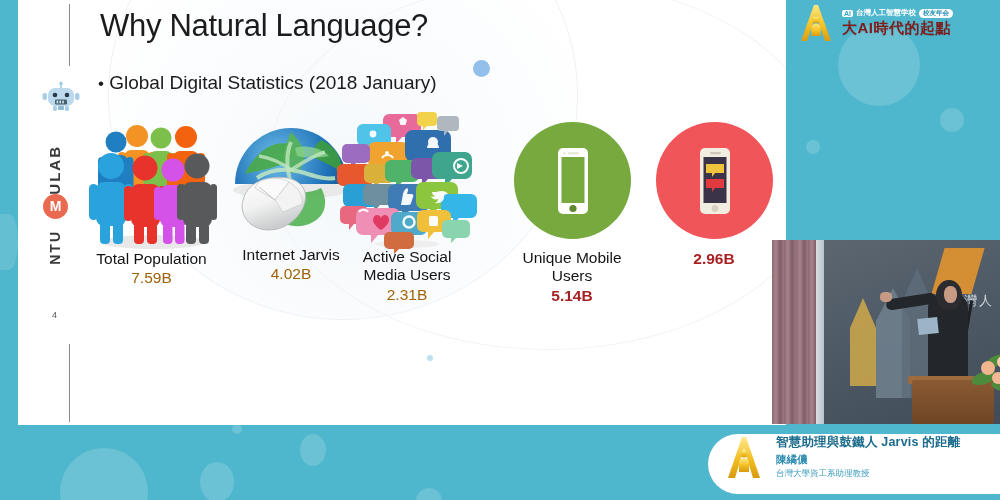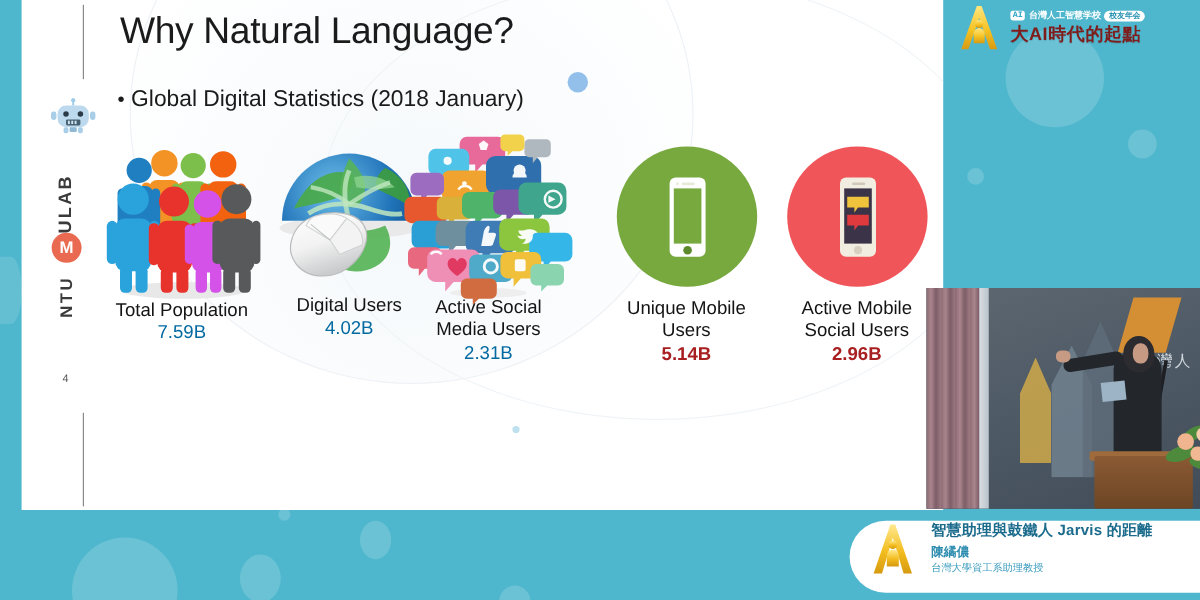--- a/index.html
+++ b/index.html
@@ -130,21 +130,21 @@
     margin: 0 auto;
   }
   .stat .label {
     font-size: 15.5px;
     color: #141414;
     line-height: 1.18;
     white-space: pre-line;
   }
   .stat .value {
     font-size: 15.5px;
-    color: #0369a1;
+    color: #a16207;
     line-height: 1.25;
   }
   .stat.red .value {
     color: #a81f21;
     font-weight: 700;
   }
 
   
   .people { width: 130px; height: 140px; }
   
@@ -183,21 +183,20 @@
     display: flex;
     align-items: center;
     padding-left: 8px;
   }
   #event-logo { width: 44px; height: 40px; flex: none; }
   #event-texts { margin-left: 4px; }
   #event-sub {
     display: flex; align-items: center; gap: 3px;
     font-size: 7.5px; color: #ffffff; font-weight: 700;
     white-space: nowrap;
-    font-family: Liberation Mono, monospace;
   }
   #event-sub .ai-mark {
     background: #ffffff; color: #30a8c8;
     border-radius: 2px;
     padding: 0 2px;
     font-size: 7px; font-weight: 700;
   }
   #event-sub .pill {
     background: #ffffff; color: #2a93b3;
     border-radius: 6px;
@@ -538,21 +537,21 @@
           <path d="M62 52 C52 44 42 40 30 38" fill="none" stroke="#bfe6bf" stroke-width="3.6" opacity=".8"></path>
           <path d="M48 64 C58 74 76 78 92 70 C100 84 96 98 84 104 C70 112 54 108 46 98 Z" fill="#53b353" opacity=".9"></path>
           <g>
             <path d="M34 62 C52 56 72 60 76 74 C80 90 62 112 40 112 C20 112 10 96 14 82 C17 71 24 65 34 62 Z" fill="url(#gmouse)" stroke="#b9bbbc" stroke-width="1"></path>
             <path d="M34 62 C44 59 54 60 60 64 L46 82 L26 70 C28 66 30 63 34 62 Z" fill="#fafafa" stroke="#cfd1d2" stroke-width="0.9"></path>
             <path d="M46 82 L60 64 C70 70 74 78 73 86 L54 94 Z" fill="#f3f3f3" stroke="#cfd1d2" stroke-width="0.9"></path>
             <line x1="46" y1="82" x2="30" y2="69" stroke="#c2c4c5" stroke-width="1"></line>
           </g>
         </svg>
       </div>
-      <div class="label">Digital Users</div>
+      <div class="label">Internet Jarvis</div>
       <div class="value">4.02B</div>
     </div>
 
     <div class="stat" style="left:310px; top:108px; width:158px;">
       <div class="art social">
         <svg viewBox="0 0 140 140" width="140" height="140" aria-hidden="true">
           <ellipse cx="70" cy="136" rx="32" ry="4" fill="#eeeeee"></ellipse>
           <g stroke="none">
             <g fill="#e86a9b">
                 <path d="M52 6 h26 a6 6 0 0 1 6 6 v11 a6 6 0 0 1 -6 6 h-13 l-6 7 v-7 h-7 a6 6 0 0 1 -6 -6 v-11 a6 6 0 0 1 6 -6 z"></path>
@@ -671,22 +670,20 @@
           <svg viewBox="0 0 117 117" width="117" height="117" aria-hidden="true">
             <rect x="44" y="26" width="30" height="66" rx="5" fill="#f2ede1"></rect>
             <rect x="47.5" y="35" width="23" height="46" fill="#3b3348"></rect>
             <rect x="54" y="30" width="11" height="2.2" rx="1.1" fill="#cfc8ba"></rect>
             <circle cx="59" cy="86.5" r="3.4" fill="#d8d1c2"></circle>
             <path d="M50 42 h18 v9 h-9 l-3 4 v-4 h-6 z" fill="#f0c33c"></path>
             <path d="M50 57 h18 v9 h-9 l-3 4 v-4 h-6 z" fill="#e03a3e"></path>
           </svg>
         </div>
       </div>
-      <div class="label">Active Mobile
-Social Users</div>
       <div class="value">2.96B</div>
     </div>
 
   </div>
 
   <div id="event-band">
     <div id="event-logo">
       <svg viewBox="0 0 44 40" width="44" height="40" aria-hidden="true">
         <defs>
           <linearGradient id="goldA" x1="0" y1="0" x2="0" y2="1">

